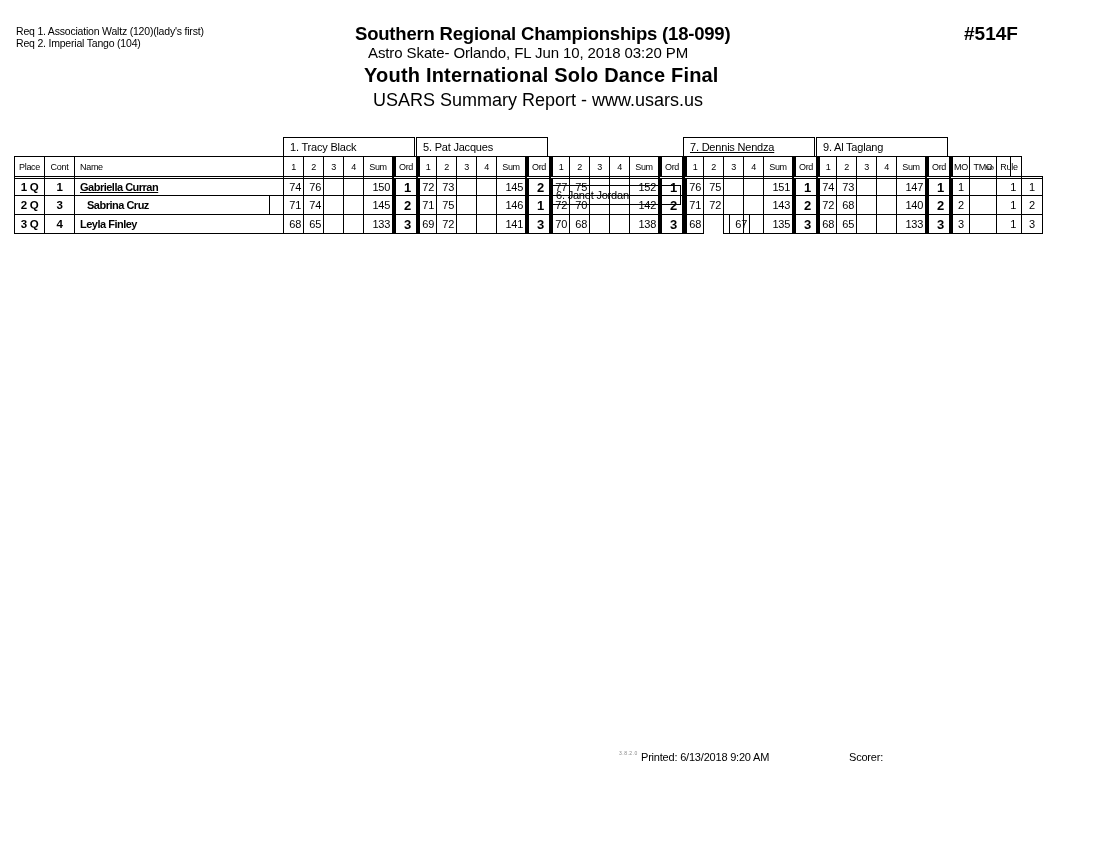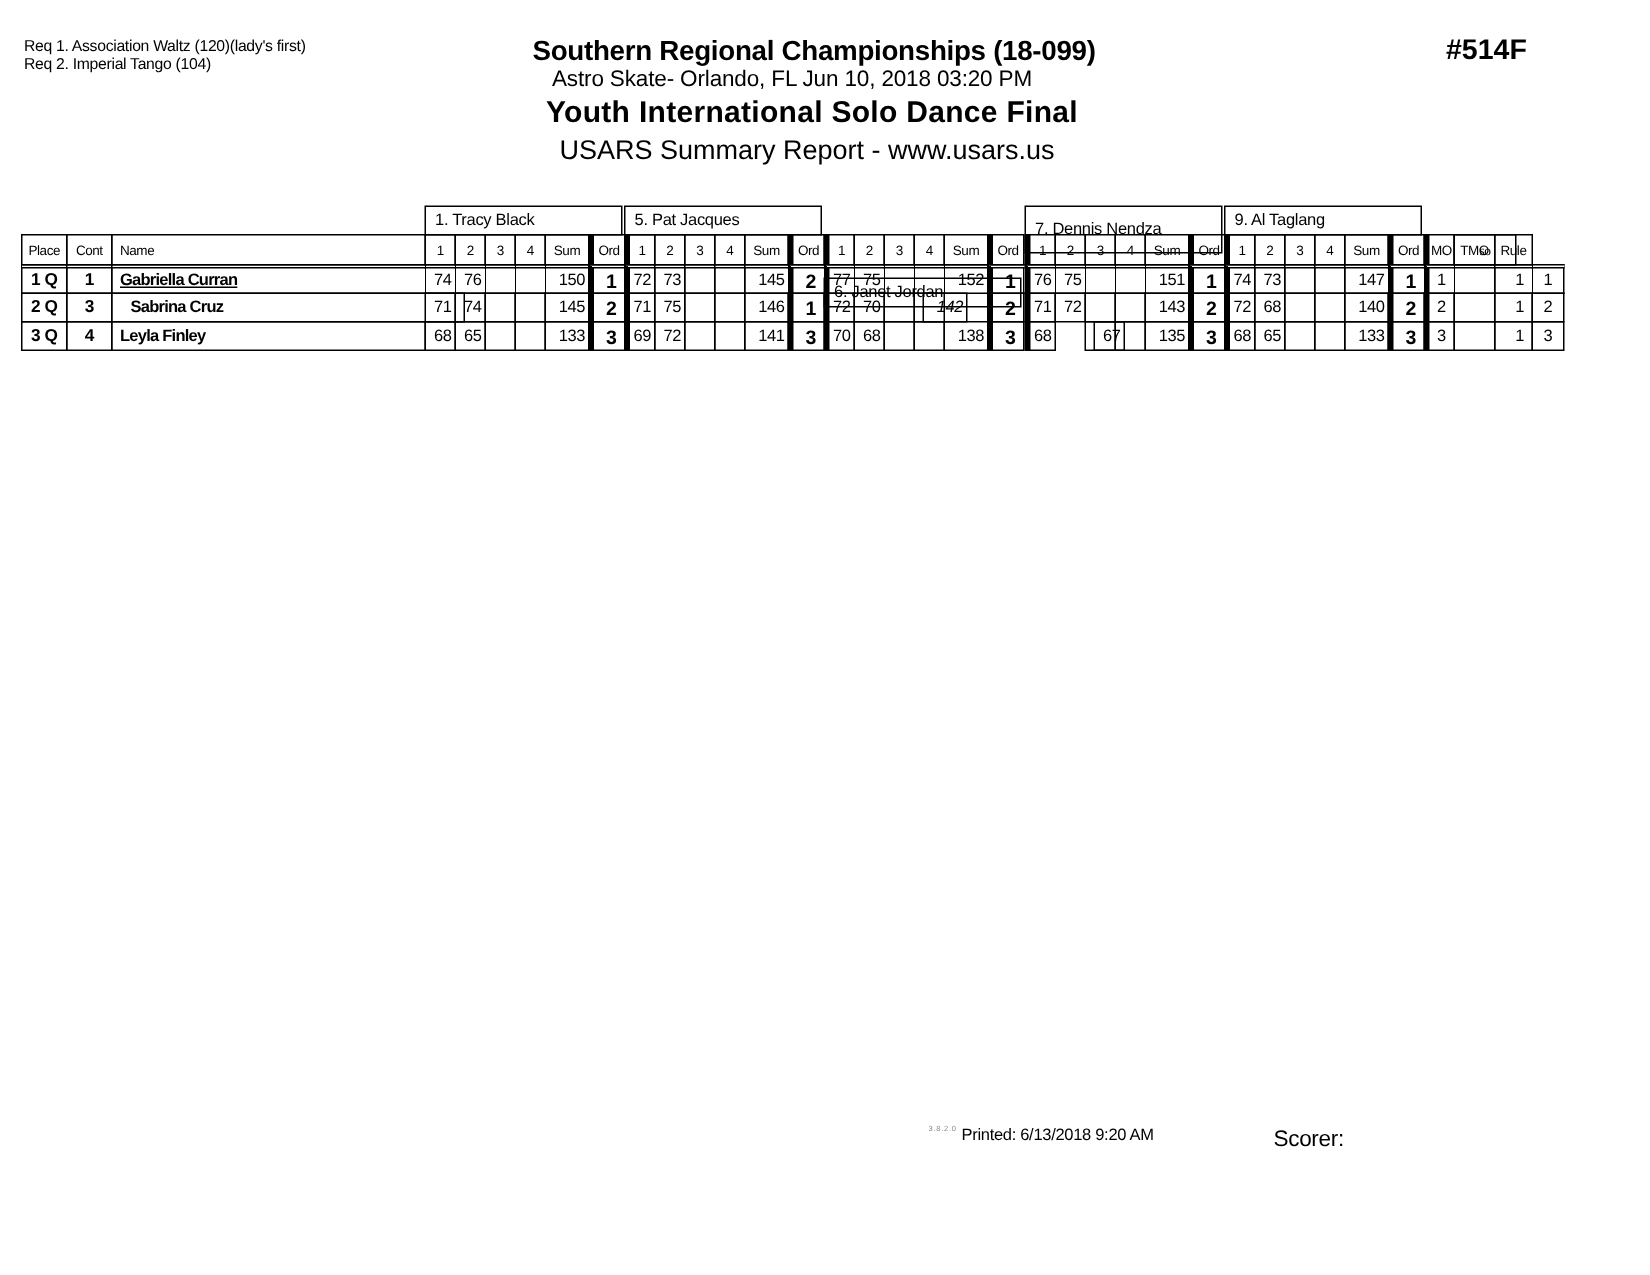--- a/index.html
+++ b/index.html
@@ -27,21 +27,21 @@
   .data { font-size: 11px; }
   .data.bold { font-weight: bold; font-size: 11.5px; }
   .data.name { justify-content: flex-start; padding-left: 5px; font-weight: bold; letter-spacing: -0.5px; }
   .data.num { justify-content: flex-end; padding-right: 2px; }
   .data.ord { font-weight: bold; font-size: 13px; justify-content: flex-end; padding-right: 5px; }
   .thick-left { border-left: 4px solid #000; }
   .dbl-top { border-top: 3px double #000; }
 
   .footer-ver { position: absolute; left: 619px; top: 750px; font-size: 5px; color: #888; letter-spacing: 0.5px; }
   .footer-printed { position: absolute; left: 641px; top: 751px; font-size: 11px; white-space: nowrap; letter-spacing: -0.2px; }
-  .footer-scorer { position: absolute; left: 849px; top: 751px; font-size: 15px; white-space: nowrap; letter-spacing: -0.2px; }
+  .footer-scorer { position: absolute; left: 849px; top: 751px; font-size: 11px; white-space: nowrap; letter-spacing: -0.2px; }
 </style>
 </head>
 <body>
 
 <div class="reqs">
   <div>Req  1.  Association Waltz (120)(lady's first)</div>
   <div>Req  2.  Imperial Tango (104)</div>
 </div>
 
 <div class="t1">Southern Regional Championships (18-099)</div>
@@ -114,29 +114,29 @@
     <div class="cell data num thick-left dbl-top" style="left: 549px; top: 176px; width: 21px; height: 20px;">77</div>
     <div class="cell data num dbl-top" style="left: 569px; top: 176px; width: 21px; height: 20px;">75</div>
     <div class="cell data num dbl-top" style="left: 589px; top: 176px; width: 21px; height: 20px;"></div>
     <div class="cell data num dbl-top" style="left: 609px; top: 176px; width: 21px; height: 20px;"></div>
     <div class="cell data num dbl-top" style="left: 629px; top: 176px; width: 30px; height: 20px;">152</div>
     <div class="cell data ord thick-left dbl-top" style="left: 658px; top: 176px; width: 25px; height: 20px;">1</div>
     <div class="cell data num thick-left" style="left: 549px; top: 195px; width: 21px; height: 20px;">72</div>
     <div class="cell data num" style="left: 569px; top: 195px; width: 21px; height: 20px;">70</div>
     <div class="cell data num" style="left: 589px; top: 195px; width: 21px; height: 20px;"></div>
     <div class="cell data num" style="left: 609px; top: 195px; width: 21px; height: 20px;"></div>
-    <div class="cell data num" style="left: 615px; top: 195px; width: 30px; height: 20px; font-style: italic;">142</div>
+    <div class="cell data num" style="left: 629px; top: 195px; width: 30px; height: 20px;">142</div>
     <div class="cell data ord thick-left" style="left: 658px; top: 195px; width: 25px; height: 20px;">2</div>
     <div class="cell data num thick-left" style="left: 549px; top: 214px; width: 21px; height: 20px;">70</div>
     <div class="cell data num" style="left: 569px; top: 214px; width: 21px; height: 20px;">68</div>
     <div class="cell data num" style="left: 589px; top: 214px; width: 21px; height: 20px;"></div>
     <div class="cell data num" style="left: 609px; top: 214px; width: 21px; height: 20px;"></div>
     <div class="cell data num" style="left: 629px; top: 214px; width: 30px; height: 20px;">138</div>
     <div class="cell data ord thick-left" style="left: 658px; top: 214px; width: 25px; height: 20px;">3</div>
-    <div class="cell judge-head" style="left: 683px; top: 137px; width: 132px; height: 32px;">7.  Dennis Nendza</div>
+    <div class="cell judge-head" style="left: 683px; top: 137px; width: 132px; height: 20px; text-decoration: underline;">7.  Dennis Nendza</div>
     <div class="cell hdr thick-left" style="left: 683px; top: 156px; width: 21px; height: 21px;">1</div>
     <div class="cell hdr" style="left: 703px; top: 156px; width: 21px; height: 21px;">2</div>
     <div class="cell hdr" style="left: 723px; top: 156px; width: 21px; height: 21px;">3</div>
     <div class="cell hdr" style="left: 743px; top: 156px; width: 21px; height: 21px;">4</div>
     <div class="cell hdr" style="left: 763px; top: 156px; width: 30px; height: 21px;">Sum</div>
     <div class="cell hdr thick-left" style="left: 792px; top: 156px; width: 25px; height: 21px;">Ord</div>
     <div class="cell data num thick-left dbl-top" style="left: 683px; top: 176px; width: 21px; height: 20px;">76</div>
     <div class="cell data num dbl-top" style="left: 703px; top: 176px; width: 21px; height: 20px;">75</div>
     <div class="cell data num dbl-top" style="left: 723px; top: 176px; width: 21px; height: 20px;"></div>
     <div class="cell data num dbl-top" style="left: 743px; top: 176px; width: 21px; height: 20px;"></div>
@@ -185,21 +185,21 @@
     <div class="cell hdr" style="left: 969px; top: 156px; width: 42px; height: 21px; font-family: Liberation Serif, serif;">so</div>
     <div class="cell data bold dbl-top" style="left: 14px; top: 176px; width: 31px; height: 20px;">1 Q</div>
     <div class="cell data bold dbl-top" style="left: 44px; top: 176px; width: 31px; height: 20px;">1</div>
     <div class="cell data name dbl-top" style="left: 74px; top: 176px; width: 210px; height: 20px; text-decoration: underline;">Gabriella Curran</div>
     <div class="cell data num thick-left dbl-top" style="left: 949px; top: 176px; width: 21px; height: 20px; justify-content: center; padding-right: 0px;">1</div>
     <div class="cell data dbl-top" style="left: 969px; top: 176px; width: 28px; height: 20px;"></div>
     <div class="cell data num dbl-top" style="left: 996px; top: 176px; width: 26px; height: 20px; justify-content: flex-end; padding-right: 5px;">1</div>
     <div class="cell data num dbl-top" style="left: 1021px; top: 176px; width: 22px; height: 20px; justify-content: center; padding-right: 0px;">1</div>
     <div class="cell data bold" style="left: 14px; top: 195px; width: 31px; height: 20px;">2 Q</div>
     <div class="cell data bold" style="left: 44px; top: 195px; width: 31px; height: 20px;">3</div>
-    <div class="cell data name" style="left: 74px; top: 195px; width: 236px; height: 20px; padding-left: 12px;">Sabrina Cruz</div>
+    <div class="cell data name" style="left: 74px; top: 195px; width: 196px; height: 20px; padding-left: 12px;">Sabrina Cruz</div>
     <div class="cell data num thick-left" style="left: 949px; top: 195px; width: 21px; height: 20px; justify-content: center; padding-right: 0px;">2</div>
     <div class="cell data" style="left: 969px; top: 195px; width: 28px; height: 20px;"></div>
     <div class="cell data num" style="left: 996px; top: 195px; width: 26px; height: 20px; justify-content: flex-end; padding-right: 5px;">1</div>
     <div class="cell data num" style="left: 1021px; top: 195px; width: 22px; height: 20px; justify-content: center; padding-right: 0px;">2</div>
     <div class="cell data bold" style="left: 14px; top: 214px; width: 31px; height: 20px;">3 Q</div>
     <div class="cell data bold" style="left: 44px; top: 214px; width: 31px; height: 20px;">4</div>
     <div class="cell data name" style="left: 74px; top: 214px; width: 210px; height: 20px;">Leyla Finley</div>
     <div class="cell data num thick-left" style="left: 949px; top: 214px; width: 21px; height: 20px; justify-content: center; padding-right: 0px;">3</div>
     <div class="cell data" style="left: 969px; top: 214px; width: 28px; height: 20px;"></div>
     <div class="cell data num" style="left: 996px; top: 214px; width: 26px; height: 20px; justify-content: flex-end; padding-right: 5px;">1</div>

